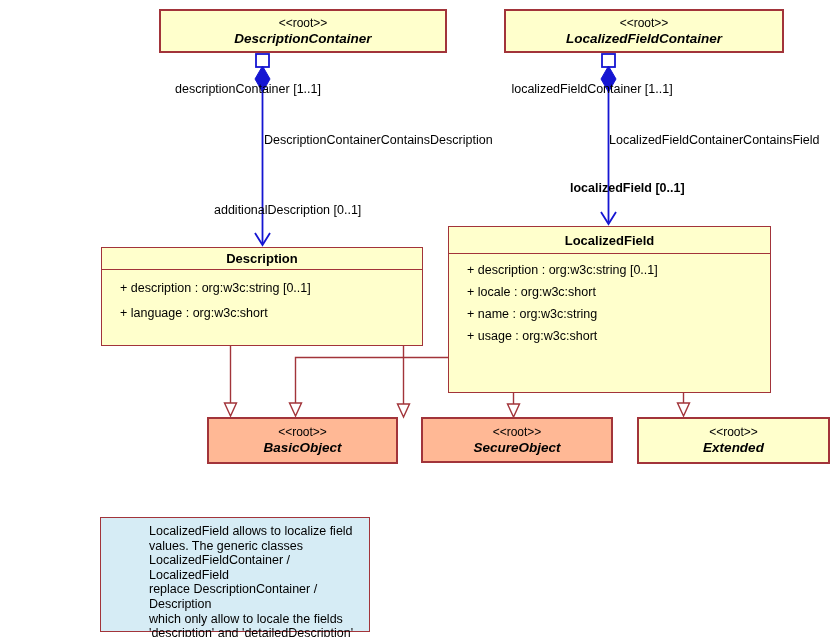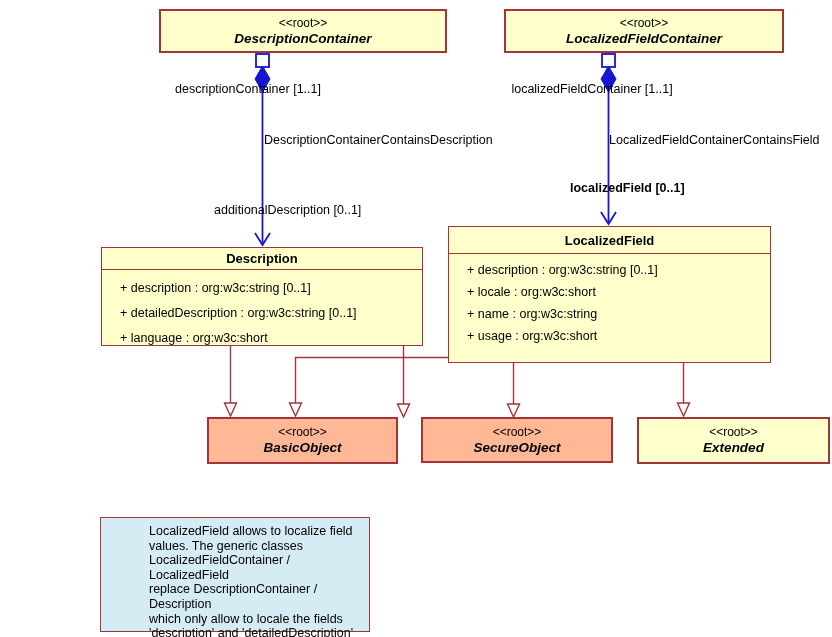--- a/index.html
+++ b/index.html
@@ -98,26 +98,25 @@
 
   <div class="uml-node" style="left:464px;top:9px;width:280px;height:44px;">
     <div class="stereotype">&lt;&lt;root&gt;&gt;</div>
     <div class="node-name">LocalizedFieldContainer</div>
   </div>
 
   <div class="uml-class" style="left:101px;top:247px;width:322px;height:99px;">
     <div class="uml-class-header" style="height:22px;">Description</div>
     <div class="uml-attrs attrs-desc">
       <div class="attr">+ description : org:w3c:string [0..1]</div>
-      <div class="attr">+ detailedDescription : org:w3c:string [0..1]</div>
       <div class="attr">+ language : org:w3c:short</div>
     </div>
   </div>
 
-  <div class="uml-class" style="left:448px;top:226px;width:323px;height:137px;">
+  <div class="uml-class" style="left:448px;top:226px;width:323px;height:167px;">
     <div class="uml-class-header" style="height:27px;">LocalizedField</div>
     <div class="uml-attrs attrs-loc">
       <div class="attr">+ description : org:w3c:string [0..1]</div>
       <div class="attr">+ locale : org:w3c:short</div>
       <div class="attr">+ name : org:w3c:string</div>
       <div class="attr">+ usage : org:w3c:short</div>
     </div>
   </div>
 
   <div class="uml-node salmon" style="left:167px;top:417px;width:191px;height:47px;">

